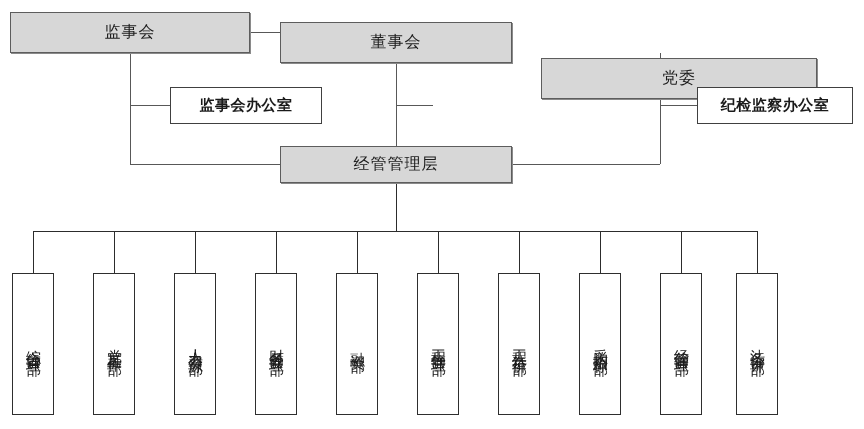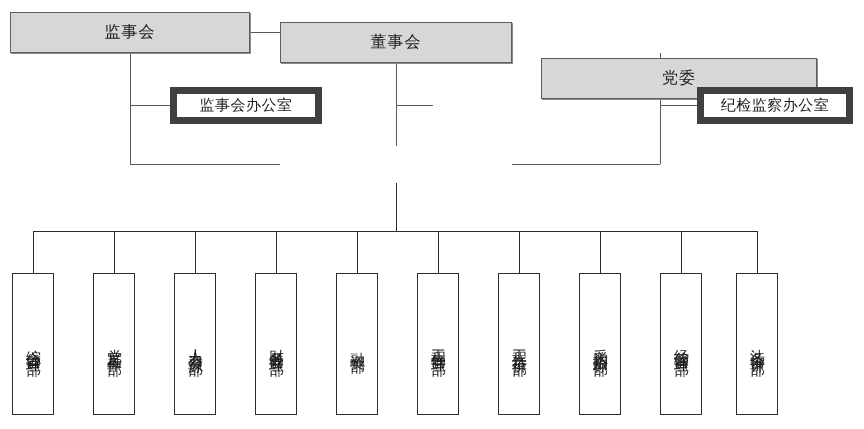--- a/index.html
+++ b/index.html
@@ -34,21 +34,22 @@
     line-height: 1.15;
     z-index: 3;
   }
   .node.filled {
     background: #d7d7d7;
     border: 1px solid #5d5d5d;
     box-shadow: 1px 1px 0 0 #8a8a8a;
   }
   .node.plain {
     background: #ffffff;
-    border: 7px solid #404040;
+    border: 1px solid #404040;
+    font-weight: bold;
   }
   .node.dept {
     background: #ffffff;
     border: 1px solid #2e2e2e;
   }
   .node-label {
     display: block;
     white-space: nowrap;
   }
   .t16 { font-size: 16px; letter-spacing: 1px; }
@@ -95,20 +96,23 @@
 
   <div class="node plain" style="left:170px; top:87px; width:152px; height:37px;">
     <span class="node-label t15">监事会办公室</span>
   </div>
 
 
   <div class="node plain" style="left:697px; top:87px; width:156px; height:37px;text-align:right;">
     <span class="node-label t15">纪检监察办公室</span>
   </div>
 
+  <div class="node filled" style="left:280px; top:146px; width:232px; height:37px;">
+    <span class="node-label t16">经管管理层</span>
+  </div>
 
   <div class="vline" style="left:130px; top:53px; height:111px;"></div>
   <div class="hline" style="left:130px; top:105px; width:40px;"></div>
   <div class="hline" style="left:130px; top:164px; width:150px;"></div>
 
   <div class="vline" style="left:396px; top:53px; height:93px;"></div>
   <div class="hline" style="left:396px; top:105px; width:37px;"></div>
 
   <div class="vline" style="left:660px; top:53px; height:111px;"></div>
   <div class="hline" style="left:660px; top:105px; width:37px;"></div>

